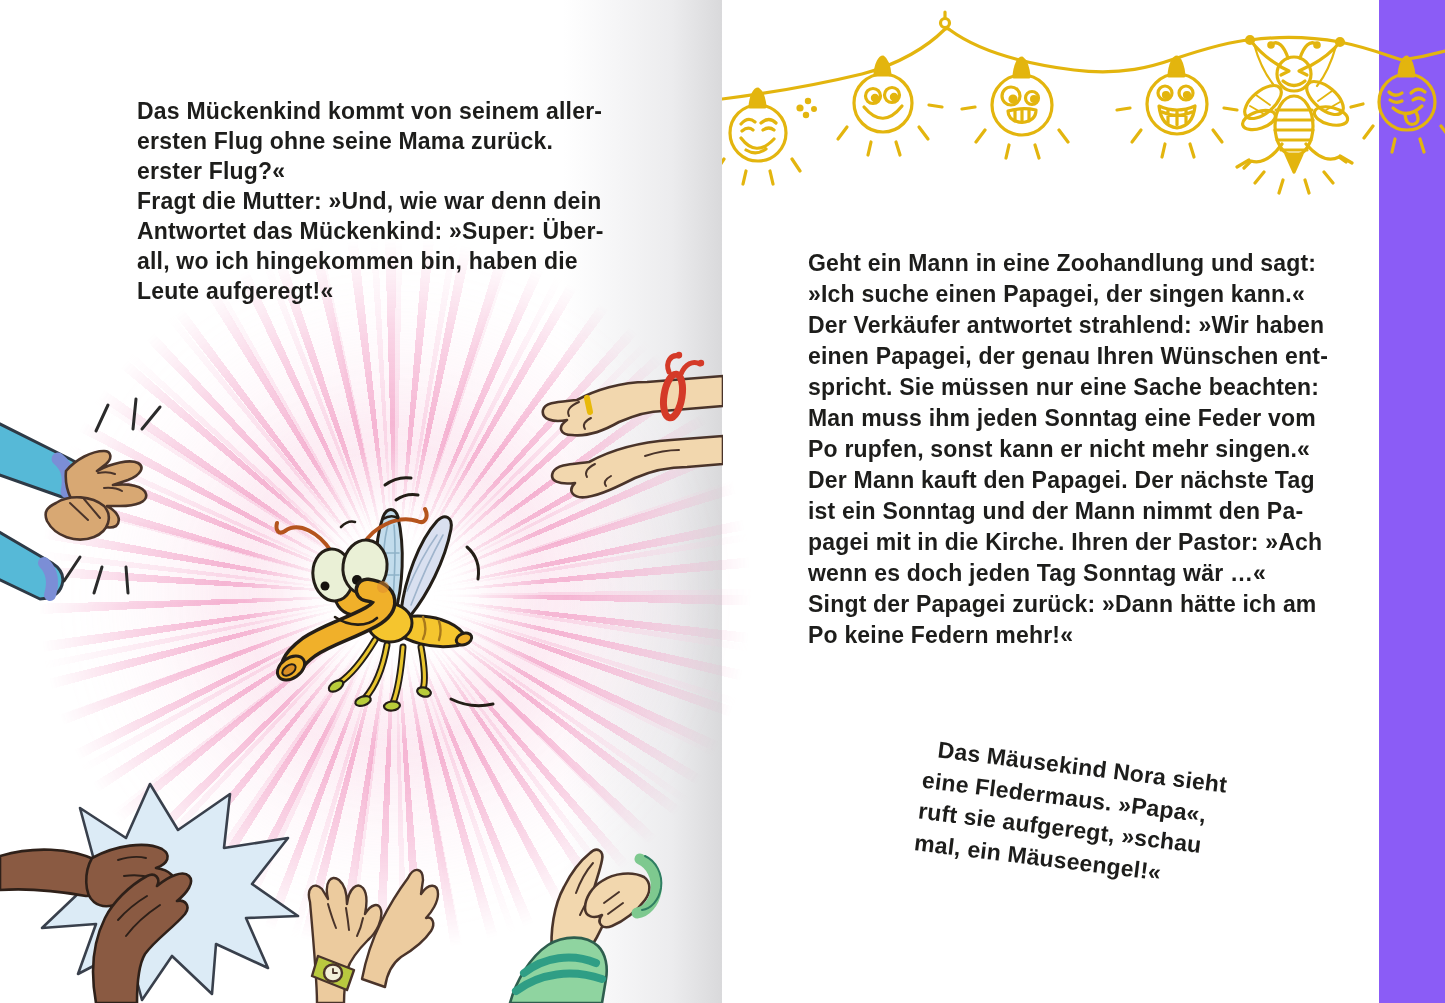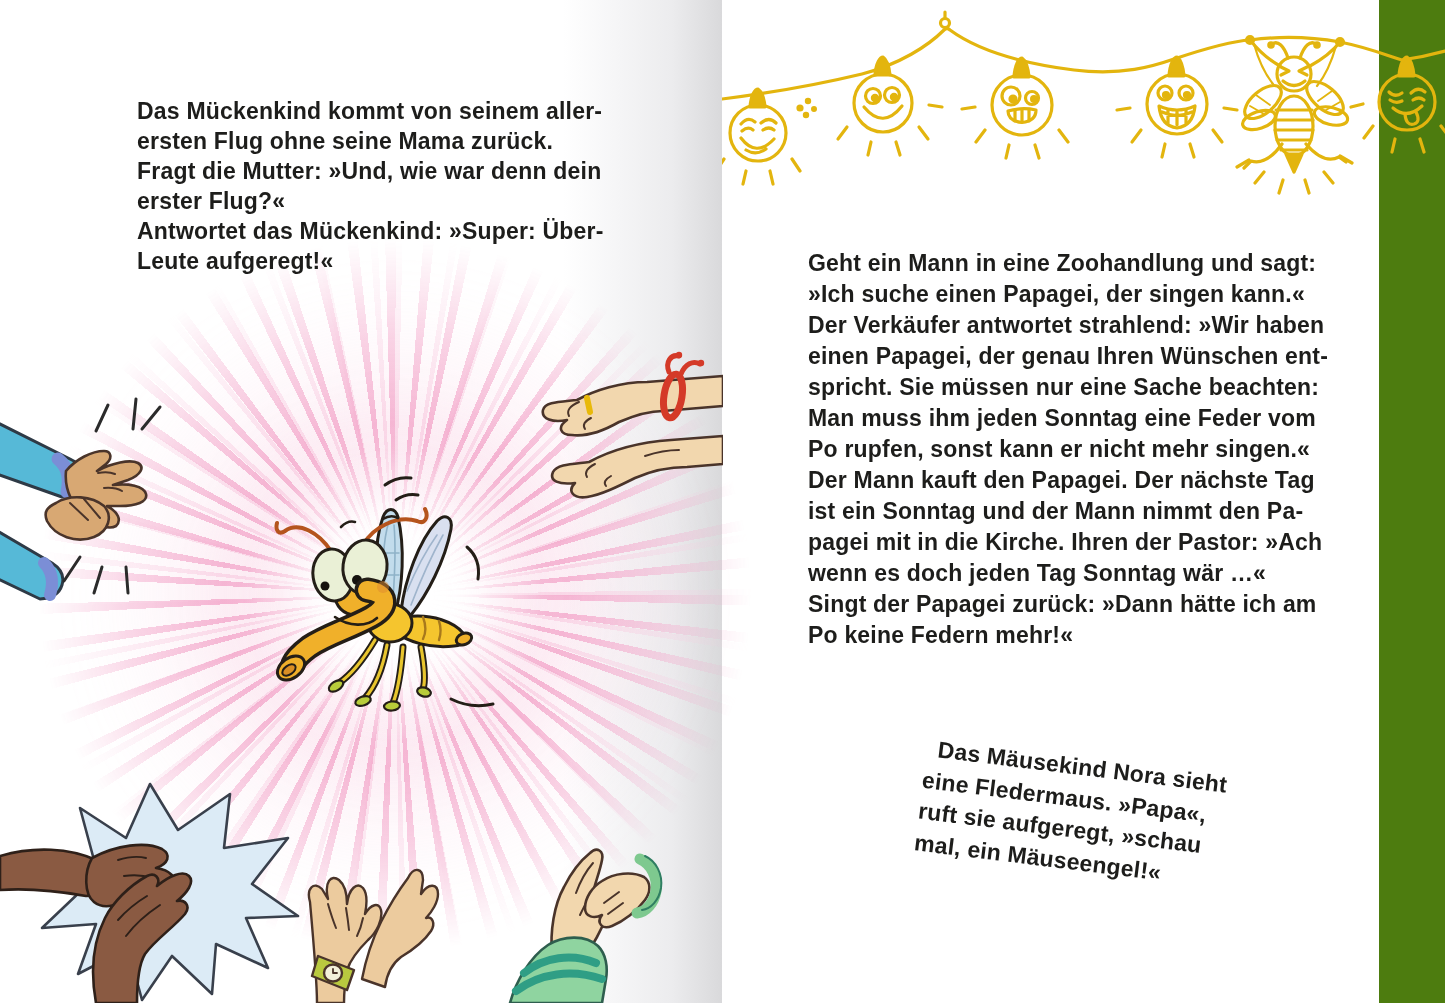--- a/index.html
+++ b/index.html
@@ -1,18 +1,18 @@
 <!DOCTYPE html>
 <html><head>
 <meta charset="utf-8">
 <style>
   html,body{margin:0;padding:0;background:#fff;}
   .book{
     position:relative;width:1445px;height:1003px;overflow:hidden;
-    background:#4d7c0f;
+    background:#8b5cf6;
     font-family:"Liberation Sans","DejaVu Sans",sans-serif;
   }
   .page{position:absolute;top:0;height:1003px;}
   .page-left{left:0;width:722px;
     background:linear-gradient(to right,#ffffff 0%,#ffffff 78%,#ececee 93%,#d9d9db 100%);}
   .page-right{left:722px;width:657px;background:#ffffff;}
 
   
   .starburst{position:absolute;left:-180px;top:20px;width:1150px;height:1150px;z-index:1;
     background:
@@ -164,23 +164,24 @@
         <g>
           <path d="M18,170 C24,148 38,124 56,112 C72,102 94,102 106,113 C114,121 116,134 114,146 L110,170 Z" fill="#8fd4a0" stroke="#2e5e4e" stroke-width="2.6"></path>
           <path d="M32,140 C52,124 80,120 104,130 M24,158 C48,140 80,136 110,146" stroke="#2f9e85" stroke-width="8" fill="none"></path>
         </g>
       </g>
     </svg>
 
     <div class="joke joke-mosquito">
       <div class="line">Das Mückenkind kommt von seinem aller-</div>
       <div class="line">ersten Flug ohne seine Mama zurück.</div>
+      <div class="line">erster Flug?«</div>
       <div class="line">Fragt die Mutter: »Und, wie war denn dein</div>
-      <div class="line">erster Flug?«</div>
       <div class="line">Antwortet das Mückenkind: »Super: Über-</div>
+      <div class="line">all, wo ich hingekommen bin, haben die</div>
       <div class="line">Leute aufgeregt!«</div>
     </div>
   </div>
 
   <div class="page page-right">
 
     <svg class="z2" style="left:0;top:0;" width="723" height="215" viewBox="0 0 723 215">
       <g fill="none" stroke="#e3b50e" stroke-width="3.2" stroke-linecap="round" stroke-linejoin="round">
         <path d="M0,99 C40,94 90,86 140,74 C178,64 206,46 222,30 C224,28 226,28 228,30 C258,52 305,64 352,70 C400,76 432,66 452,59 C485,48 510,41 528,40 C558,36 590,37 618,42 C648,48 666,56 680,60 C700,57 712,54 723,51"></path>
         <circle cx="223" cy="23" r="4.5"></circle>

